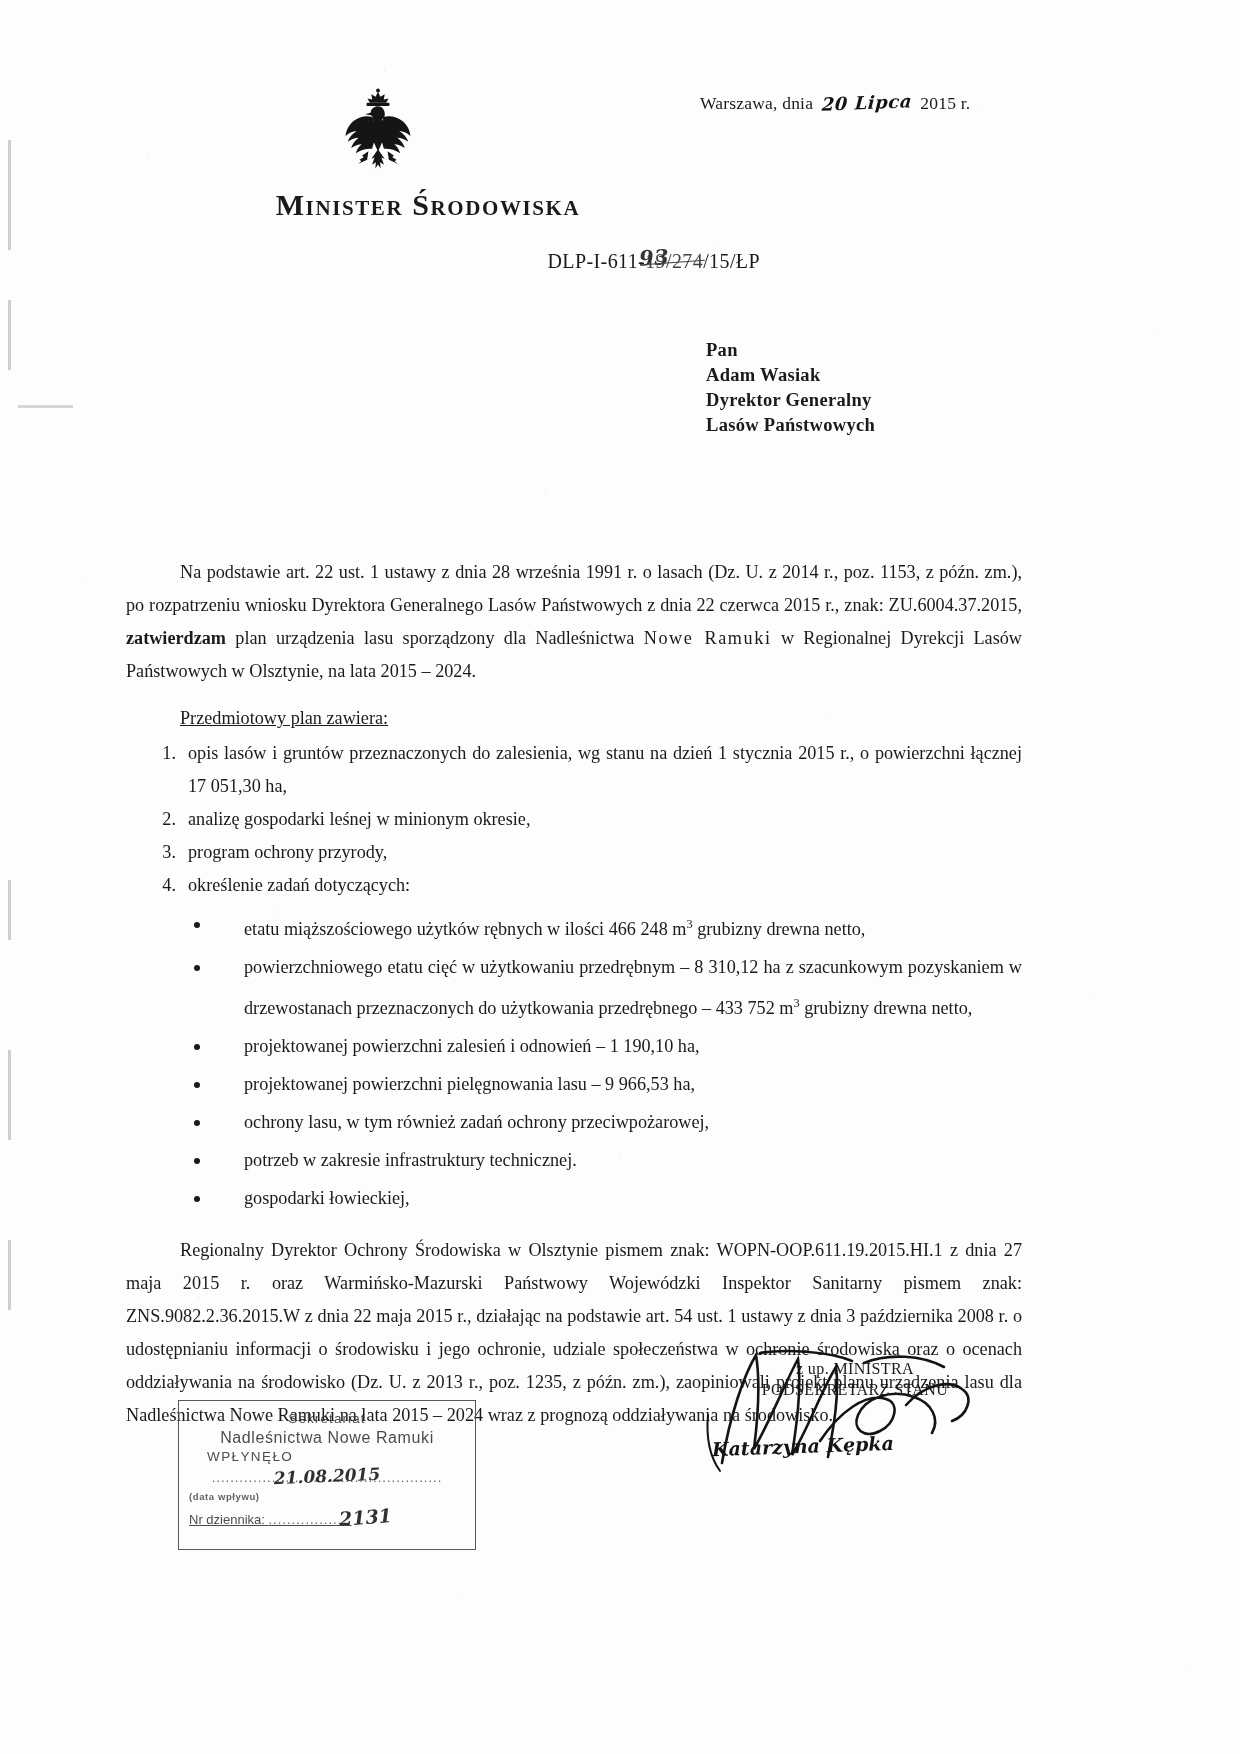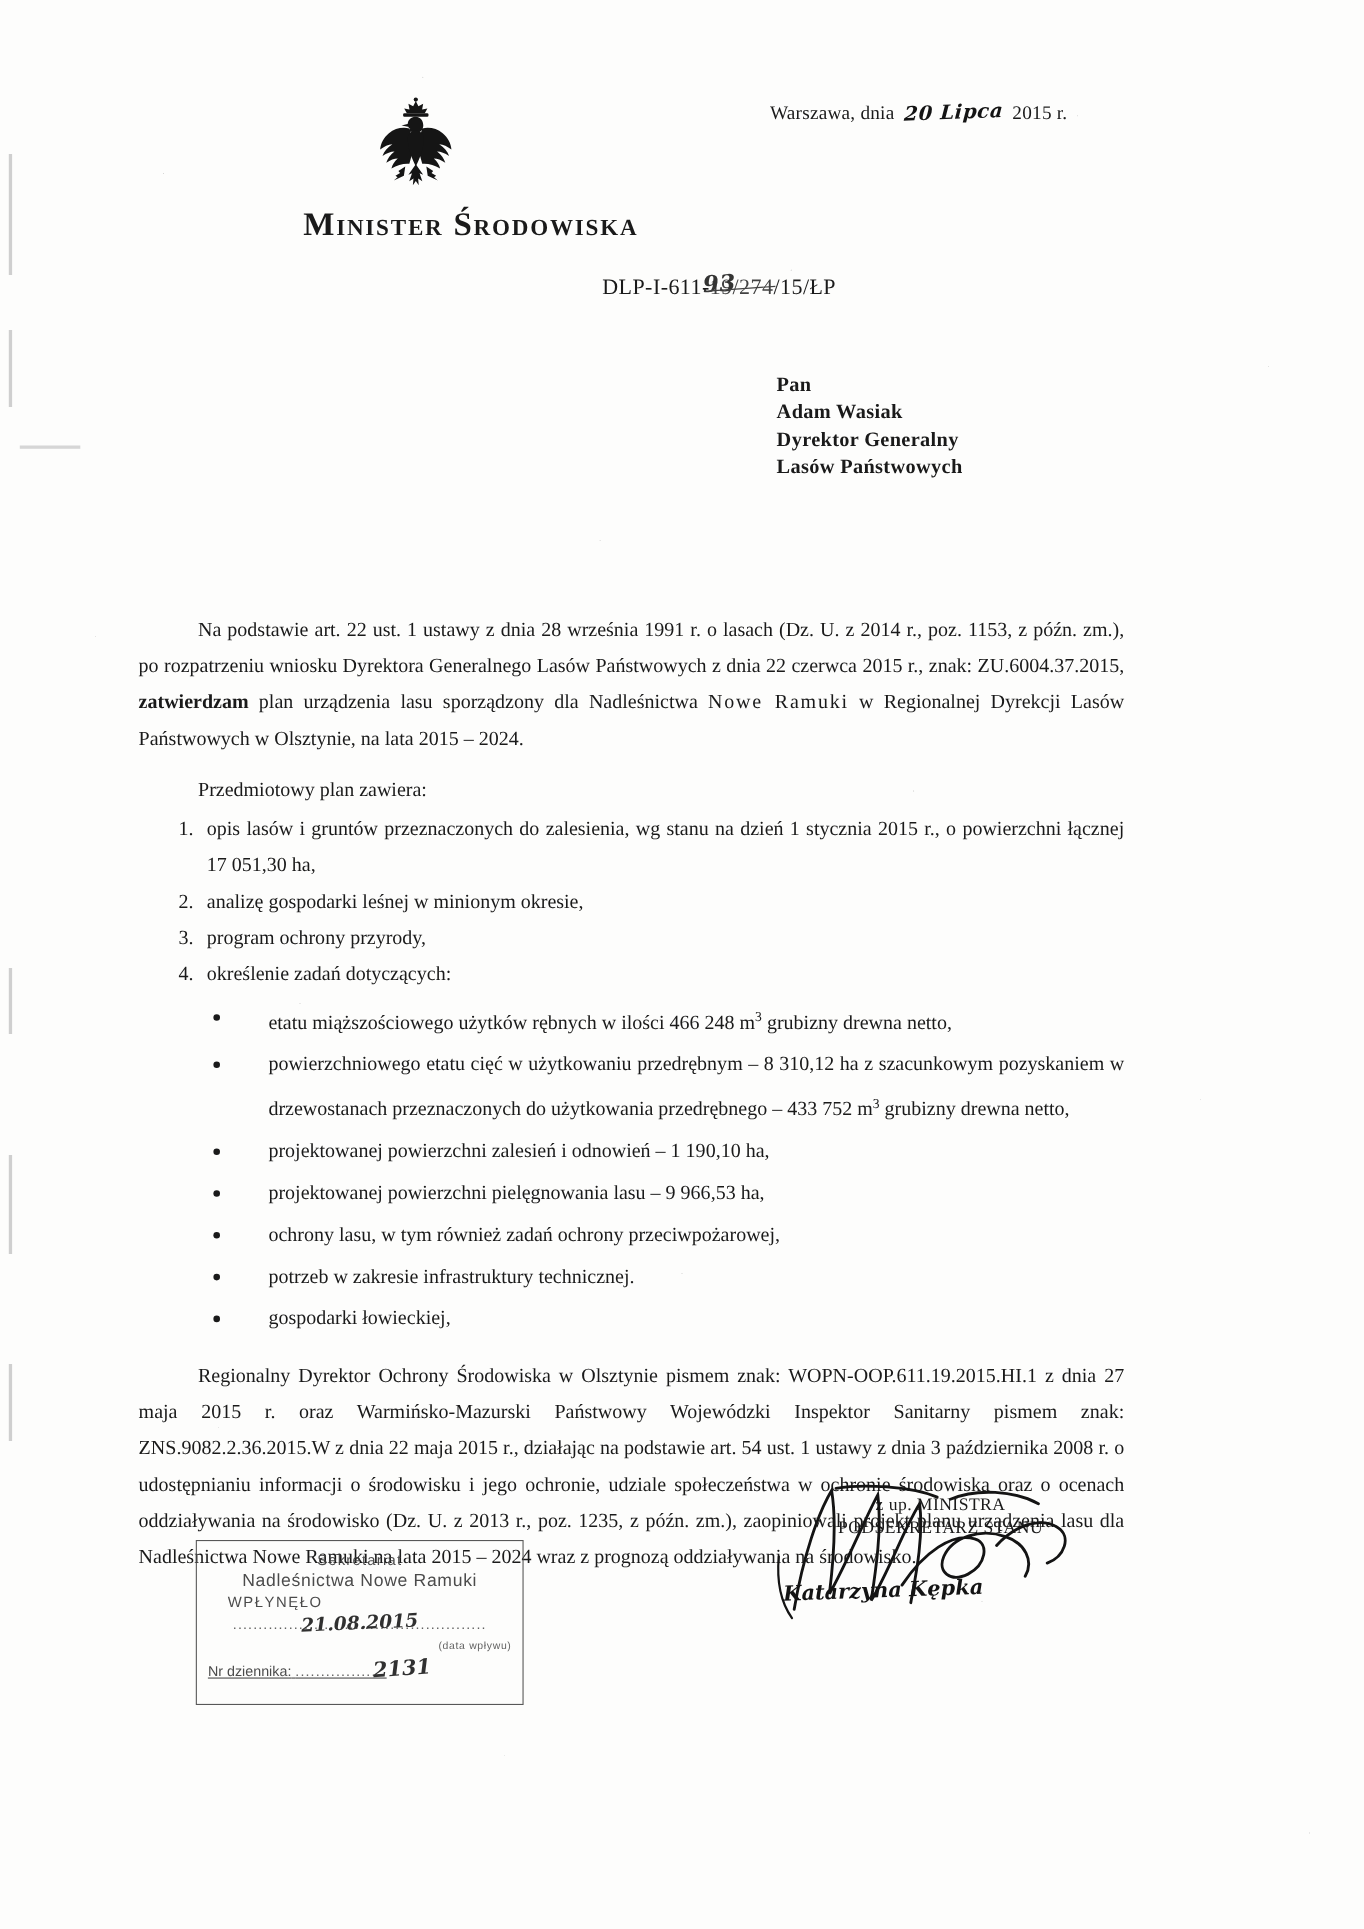--- a/index.html
+++ b/index.html
@@ -115,21 +115,21 @@
   .body{
     position:absolute;left:126px;top:556px;width:896px;
     font-size:18.2px;
     line-height:33px;
     text-align:justify;
   }
   .para{margin:0 0 6px 0;text-indent:54px;}
   .b{font-weight:700;}
   .spaced{letter-spacing:1.6px;}
 
-  .lead-in{margin:14px 0 2px 0;text-indent:54px;}
+  .lead-in{margin:14px 0 2px 0;text-indent:54px;text-decoration:underline;}
 
   ol.numlist{
     list-style:none;
     margin:0;padding:0;
   }
   ol.numlist > li{
     position:relative;
     padding-left:62px;
     margin:0;
     line-height:33px;
@@ -193,21 +193,21 @@
     margin-top:4px;text-align:center;position:relative;height:24px;
   }
   .stamp .dots{
     font-size:13px;color:#555;letter-spacing:1px;
   }
   .stamp .hand-stampdate{
     position:absolute;left:50%;top:-2px;transform:translateX(-50%) rotate(-2.5deg);
     font-family:"DejaVu Serif", serif;font-style:italic;font-weight:700;
     font-size:17px;color:#1f1f1f;white-space:nowrap;
   }
-  .stamp .s4{font-size:9.5px;text-align:right;letter-spacing:.6px;color:#555;margin-top:-1px;}
+  .stamp .s4{font-size:9.5px;text-align:left;letter-spacing:.6px;color:#555;margin-top:-1px;font-weight:bold;}
   .stamp .nrline{
     font-size:13px;margin-top:10px;position:relative;height:24px;text-decoration:underline;
   }
   .stamp .hand-nr{
     position:absolute;left:150px;top:-6px;
     font-family:"DejaVu Serif", serif;font-style:italic;font-weight:700;
     font-size:19px;transform:rotate(-4deg);color:#1f1f1f;
   }
 </style>
 </head>

